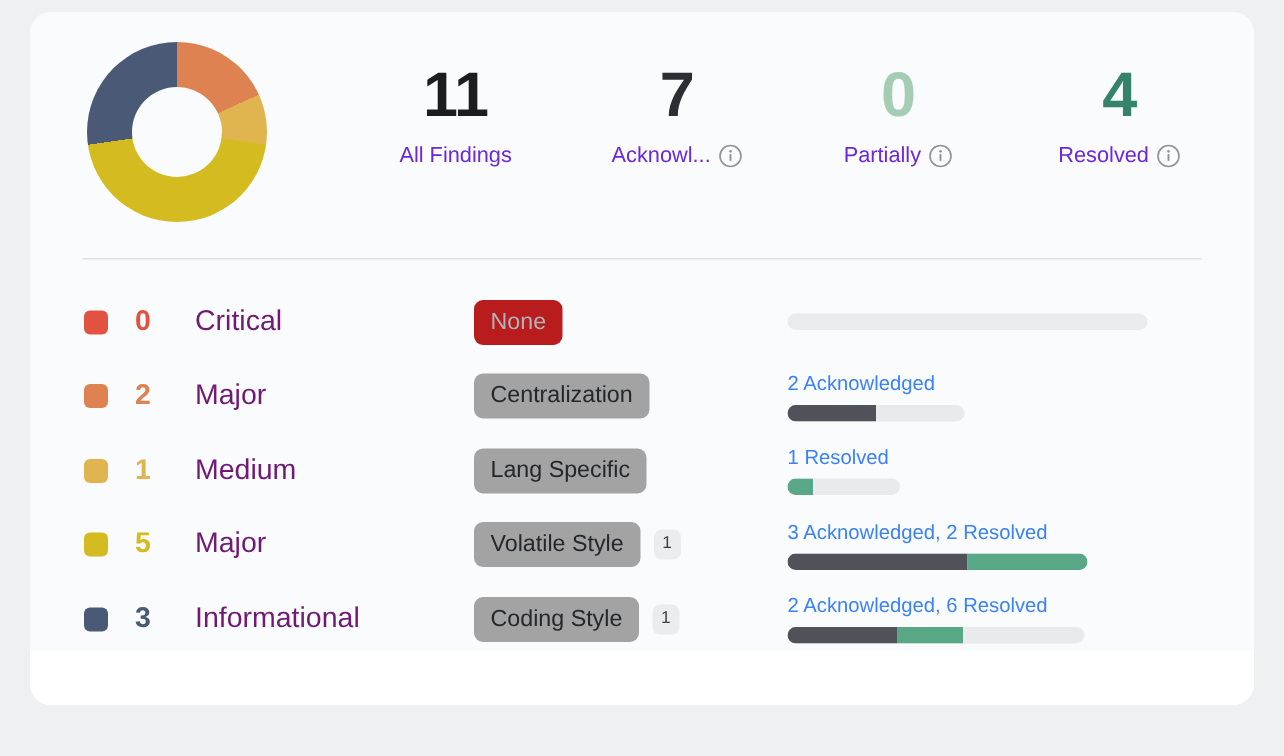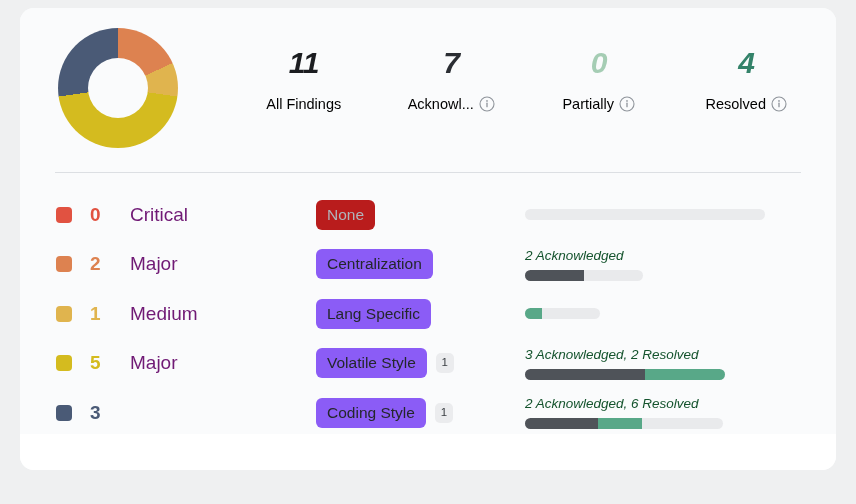--- a/index.html
+++ b/index.html
@@ -98,39 +98,38 @@
     align-items: flex-start;
   }
 
   .stat {
     flex: 1 1 0;
     text-align: center;
     position: relative;
   }
 
   .stat-value {
-    font-size: 30px;
+    font-size: 42px;
     font-weight: bold;
     line-height: 42px;
     letter-spacing: -0.5px;
     color: #1b1d20;
-    font-style: italic;
   }
 
   .stat-labelrow {
     margin-top: 11px;
     display: flex;
     align-items: center;
     justify-content: center;
     gap: 5px;
   }
 
   .stat-label {
     font-size: 14.5px;
-    color: #000000;
+    color: #6d28d9;
     line-height: 18px;
     white-space: nowrap;
     text-align: center;
   }
 
   .info-icon {
     display: inline-block;
     width: 16px;
     height: 16px;
     flex: 0 0 16px;
@@ -192,21 +191,21 @@
 
   .tag-area {
     position: absolute;
     left: 296px;
     display: flex;
     align-items: center;
     gap: 9px;
   }
 
   .tag {
-    background: #8b5cf6;
+    background: #a3a3a3;
     border-radius: 6px;
     padding: 5px 11px 6px 11px;
     font-size: 15.5px;
     color: #24272b;
     line-height: 19px;
     white-space: nowrap;
   }
 
   .tag.muted {
     background: #b91c1c;
@@ -230,25 +229,24 @@
     top: 0;
     height: 49.5px;
     width: 290px;
     display: flex;
     flex-direction: column;
     justify-content: center;
   }
 
   .bar-caption {
     font-size: 13.5px;
-    color: #14532d;
+    color: #3b82f6;
     line-height: 16px;
     margin-bottom: 6px;
     white-space: nowrap;
-    font-style: italic;
   }
 
   .bar-track {
     height: 11px;
     background: #e9eaec;
     border-radius: 6px;
     overflow: hidden;
     display: flex;
   }
 
@@ -348,20 +346,21 @@
           </div>
         </div>
         <div class="row">
           <span class="swatch" style="background: rgb(224, 180, 78);"></span>
           <span class="count" style="color: rgb(224, 180, 78);">1</span>
           <span class="sev-name">Medium</span>
           <div class="tag-area">
             <span class="tag">Lang Specific</span>
           </div>
           <div class="bar-area">
+            <div class="bar-caption">1 Resolved</div>
             <div class="bar-track" style="width: 75px;">
               <div class="bar-seg bar-res" style="width: 22%;"></div>
             </div>
           </div>
         </div>
         <div class="row">
           <span class="swatch" style="background: rgb(212, 187, 31);"></span>
           <span class="count" style="color: rgb(212, 187, 31);">5</span>
           <span class="sev-name">Major</span>
           <div class="tag-area">
@@ -372,20 +371,21 @@
             <div class="bar-caption">3 Acknowledged, 2 Resolved</div>
             <div class="bar-track" style="width: 200px;">
               <div class="bar-seg bar-ack" style="width: 60%;"></div>
               <div class="bar-seg bar-res" style="width: 40%;"></div>
             </div>
           </div>
         </div>
         <div class="row">
           <span class="swatch" style="background: rgb(74, 90, 118);"></span>
           <span class="count" style="color: rgb(74, 90, 118);">3</span>
+          <span class="sev-name">Informational</span>
           <div class="tag-area">
             <span class="tag">Coding Style</span>
             <span class="tag-badge">1</span>
           </div>
           <div class="bar-area">
             <div class="bar-caption">2 Acknowledged, 6 Resolved</div>
             <div class="bar-track" style="width: 198px;">
               <div class="bar-seg bar-ack" style="width: 37%;"></div>
               <div class="bar-seg bar-res" style="width: 22%;"></div>
             </div>

